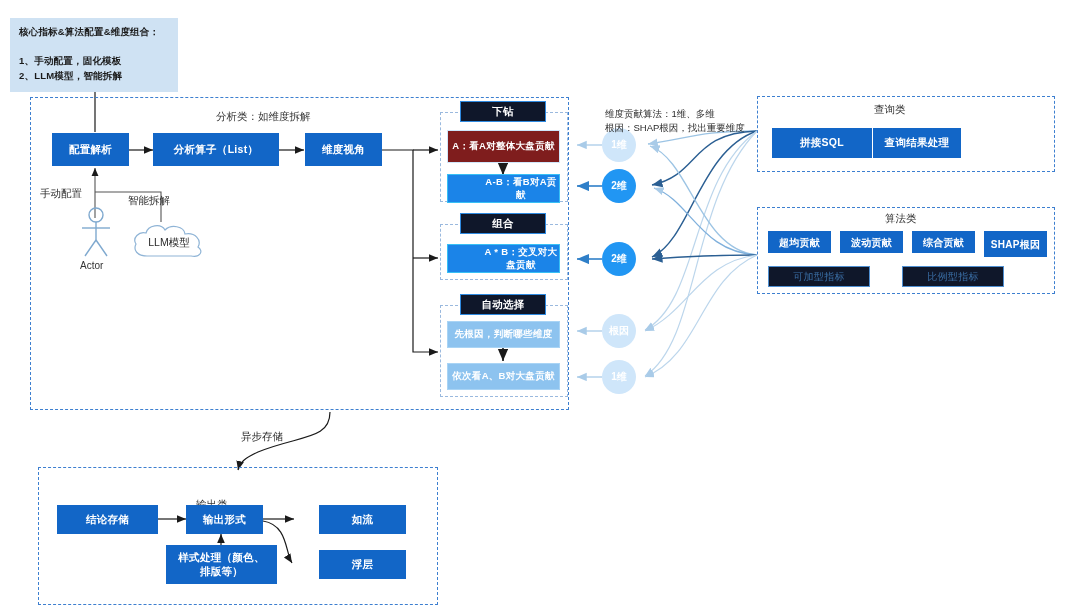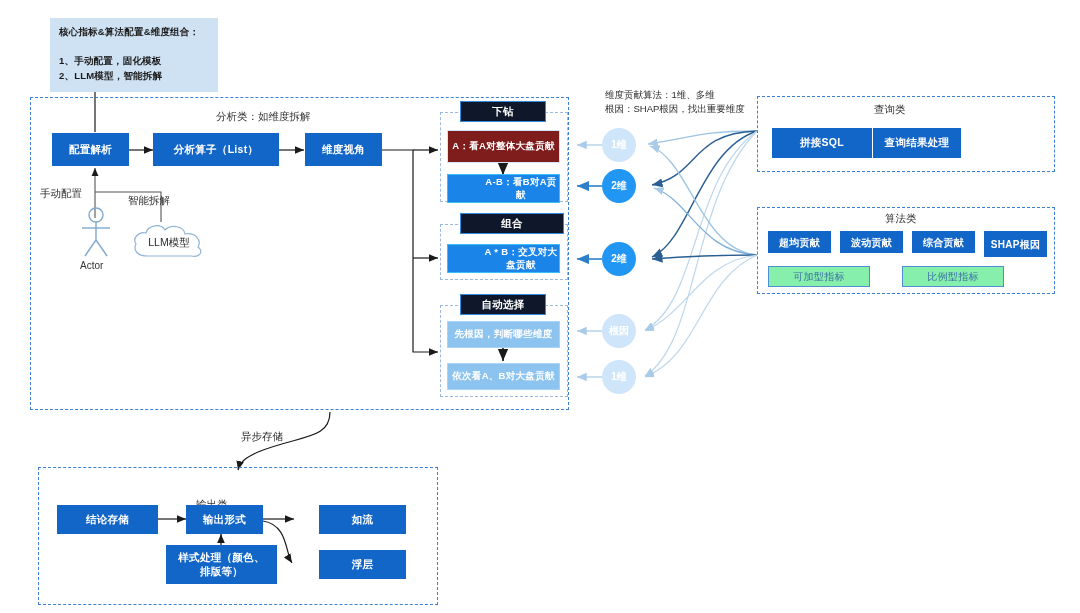--- a/index.html
+++ b/index.html
@@ -23,21 +23,20 @@
   
   .note{
     background:#cfe2f3;
     color:#1a1a1a;
     font-size:9.5px;
     line-height:1.55;
     padding:7px 9px 8px 9px;
     white-space:pre-line;
     font-weight:700;
     letter-spacing:.2px;
-    margin-left:40px;
   }
 
   
   .group{
     border:1px dashed #3d7fd0;
     background:transparent;
   }
   .group.tight{border:1px dashed #9ab9de;}
   .group-title{
     position:absolute;
@@ -59,42 +58,42 @@
     justify-content:center;
     text-align:center;
     line-height:1.3;
     letter-spacing:.3px;
   }
   .box.hdr{background:#0f172a;border:1px solid #2f8ae0;}
   .box.bright{background:#1b84e8;border:1px solid #38c0f5;padding-left:35px;}
   .box.pale{background:#7f1d1d;border:1px solid #cfe6fa;color:#ffffff;}
   .box.mid{background:#8dc3ef;border:1px solid #a9d4f5;color:#ffffff;}
   .box.ghost{
-    background:#86efac;border:1px solid #4f8fd1;color:#3a6ea5;font-weight:400;
+    background:#0f172a;border:1px solid #4f8fd1;color:#3a6ea5;font-weight:400;
   }
 
   
   .circ{
     position:absolute;
     border-radius:50%;
     display:flex;align-items:center;justify-content:center;
     font-size:10px;font-weight:700;color:#ffffff;
     box-sizing:border-box;
   }
   .circ.solid{background:#2196f3;}
   .circ.soft{background:#cfe6fa;}
 
   
   .lbl{
     position:absolute;
     font-size:10.5px;
     color:#2b2b2b;
     white-space:nowrap;
   }
-  .lbl.small{font-size:9.5px;line-height:1.5;white-space:pre-line;}
+  .lbl.small{font-size:9.5px;line-height:1.5;white-space:pre-line;margin-top:19px;}
   .lbl.actor{font-size:10px;color:#333;}
 
   
   .actor-fig{position:absolute;}
 
   
   .cloud-wrap{position:absolute;}
   .cloud-text{
     position:absolute;
     width:100%;
@@ -205,21 +204,21 @@
     </svg>
     <div class="cloud-text">LLM模型</div>
   </div>
 
   <div class="node group tight" style="left:440px;top:112px;width:128px;height:90px;"></div>
   <div class="box hdr" style="left:460px;top:101px;width:86px;height:21px;">下钻</div>
   <div class="box pale" style="left:447px;top:130px;width:113px;height:33px;font-size:9.5px;">A：看A对整体大盘贡献</div>
   <div class="box bright" style="left:447px;top:174px;width:113px;height:29px;font-size:9.5px;">A-B：看B对A贡献</div>
 
   <div class="node group tight" style="left:440px;top:224px;width:128px;height:56px;"></div>
-  <div class="box hdr" style="left:460px;top:213px;width:104px;height:21px;">组合</div>
+  <div class="box hdr" style="left:460px;top:213px;width:86px;height:21px;">组合</div>
   <div class="box bright" style="left:447px;top:244px;width:113px;height:29px;font-size:9.5px;">A * B：交叉对大盘贡献</div>
 
   <div class="node group tight" style="left:440px;top:305px;width:128px;height:92px;"></div>
   <div class="box hdr" style="left:460px;top:294px;width:86px;height:21px;">自动选择</div>
   <div class="box mid" style="left:447px;top:321px;width:113px;height:27px;font-size:9.5px;">先根因，判断哪些维度</div>
   <div class="box mid" style="left:447px;top:363px;width:113px;height:27px;font-size:9.5px;">依次看A、B对大盘贡献</div>
 
   <div class="circ soft" style="left:602px;top:128px;width:34px;height:34px;">1维</div>
   <div class="circ solid" style="left:602px;top:169px;width:34px;height:34px;">2维</div>
   <div class="circ solid" style="left:602px;top:242px;width:34px;height:34px;">2维</div>

